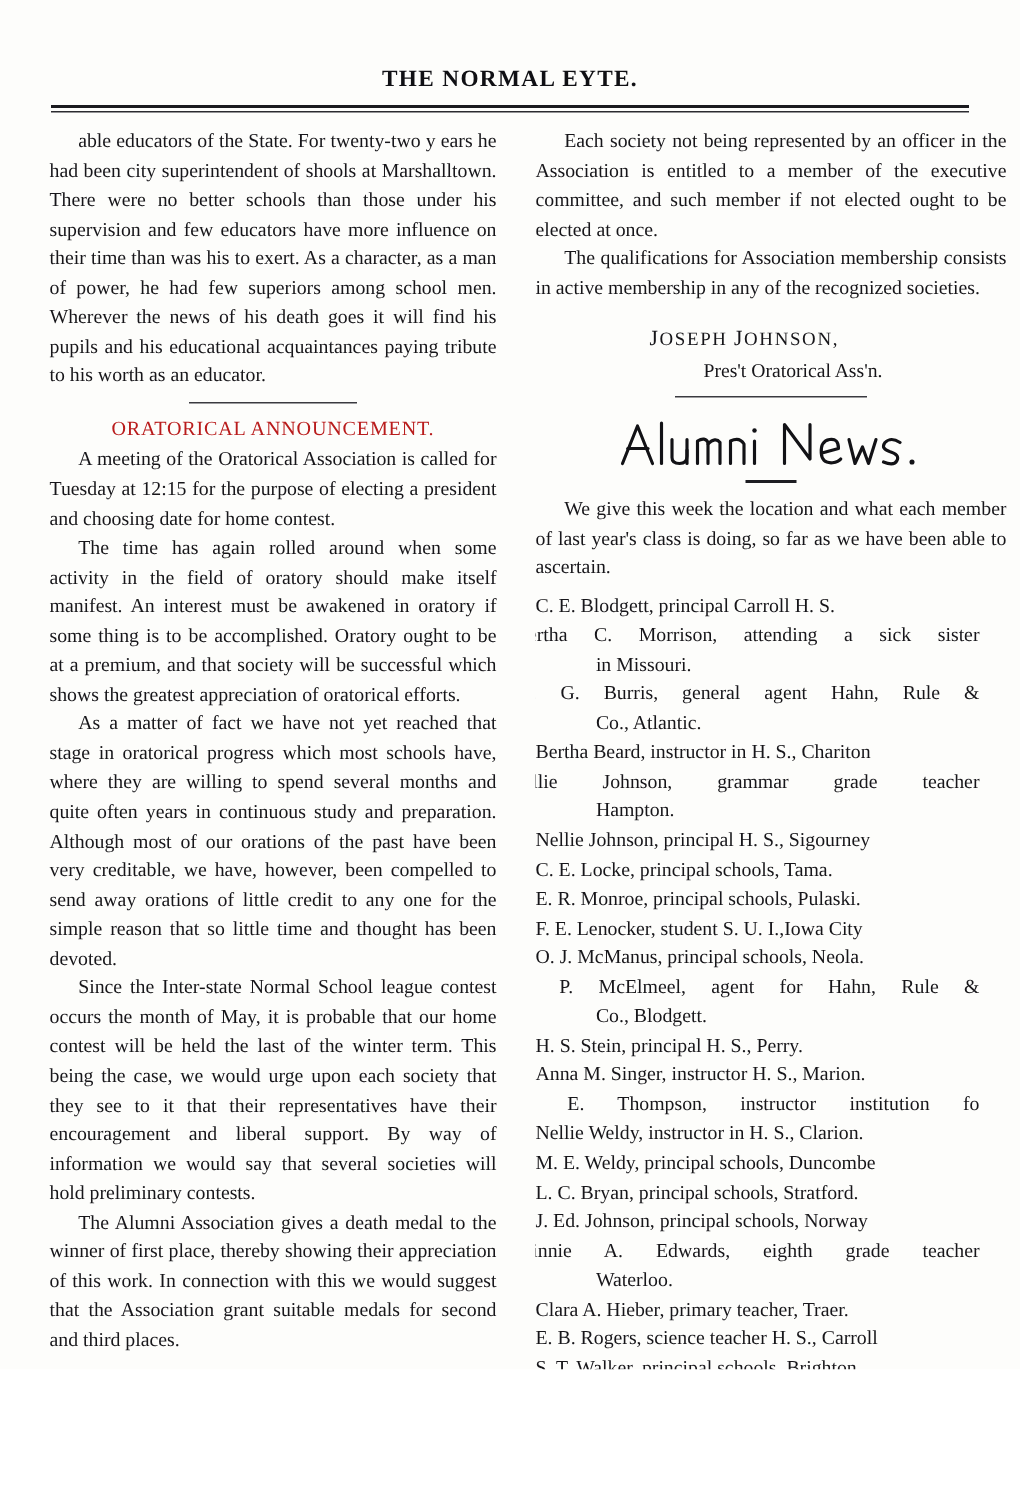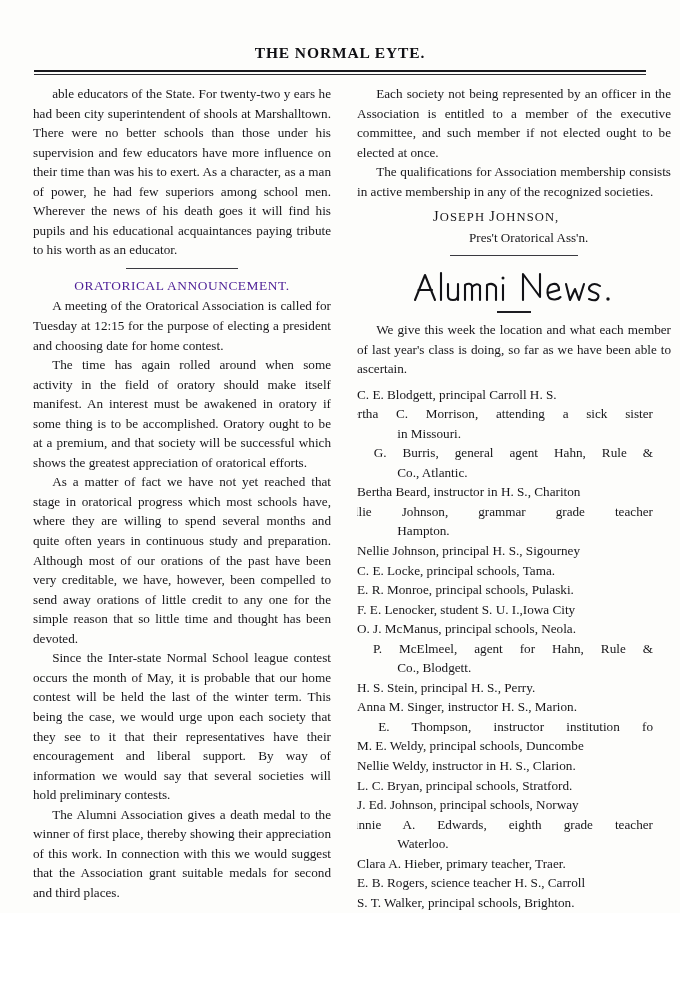--- a/index.html
+++ b/index.html
@@ -91,25 +91,25 @@
   }
   .sec-rule.wide { width: 128px; }
   .sec-rule.short { width: 34px; height: 1.6px; background: #1d1d22; }
 
   .sec-title {
     text-align: center;
     font-size: 13.4px;
     letter-spacing: 0.55px;
     margin: 0 0 1px 0;
     font-variant: normal;
-    color: #4c1d95;
+    color: #b91c1c;
   }
 
   .signature {
-    margin: 6px 0 0 0;
+    margin: 16px 0 0 0;
     text-align: left;
     padding-left: 76px;
     font-size: 12.3px;
     letter-spacing: 0.9px;
   }
   .signature .smallcaps {
     font-size: 12.6px;
     letter-spacing: 1.1px;
   }
   .signature .smallcaps .cap { font-size: 14.4px; }
@@ -275,24 +275,24 @@
           <li>
             <span>H. S. Stein, principal H. S., Perry.</span>
           </li>
           <li>
             <span>Anna M. Singer, instructor H. S., Marion.</span>
           </li>
           <li>
             <span class="spread">H. E. Thompson, instructor institution fo</span>
           </li>
           <li>
+            <span>Nellie Weldy, instructor in H. S., Clarion.</span>
+          </li>
+          <li>
             <span>M. E. Weldy, principal schools, Duncombe</span>
-          </li>
-          <li>
-            <span>Nellie Weldy, instructor in H. S., Clarion.</span>
           </li>
           <li>
             <span>L. C. Bryan, principal schools, Stratford.</span>
           </li>
           <li>
             <span>J. Ed. Johnson, principal schools, Norway</span>
           </li>
           <li>
             <span class="spread">Minnie A. Edwards, eighth grade teacher</span>
             <span class="cont">Waterloo.</span>

